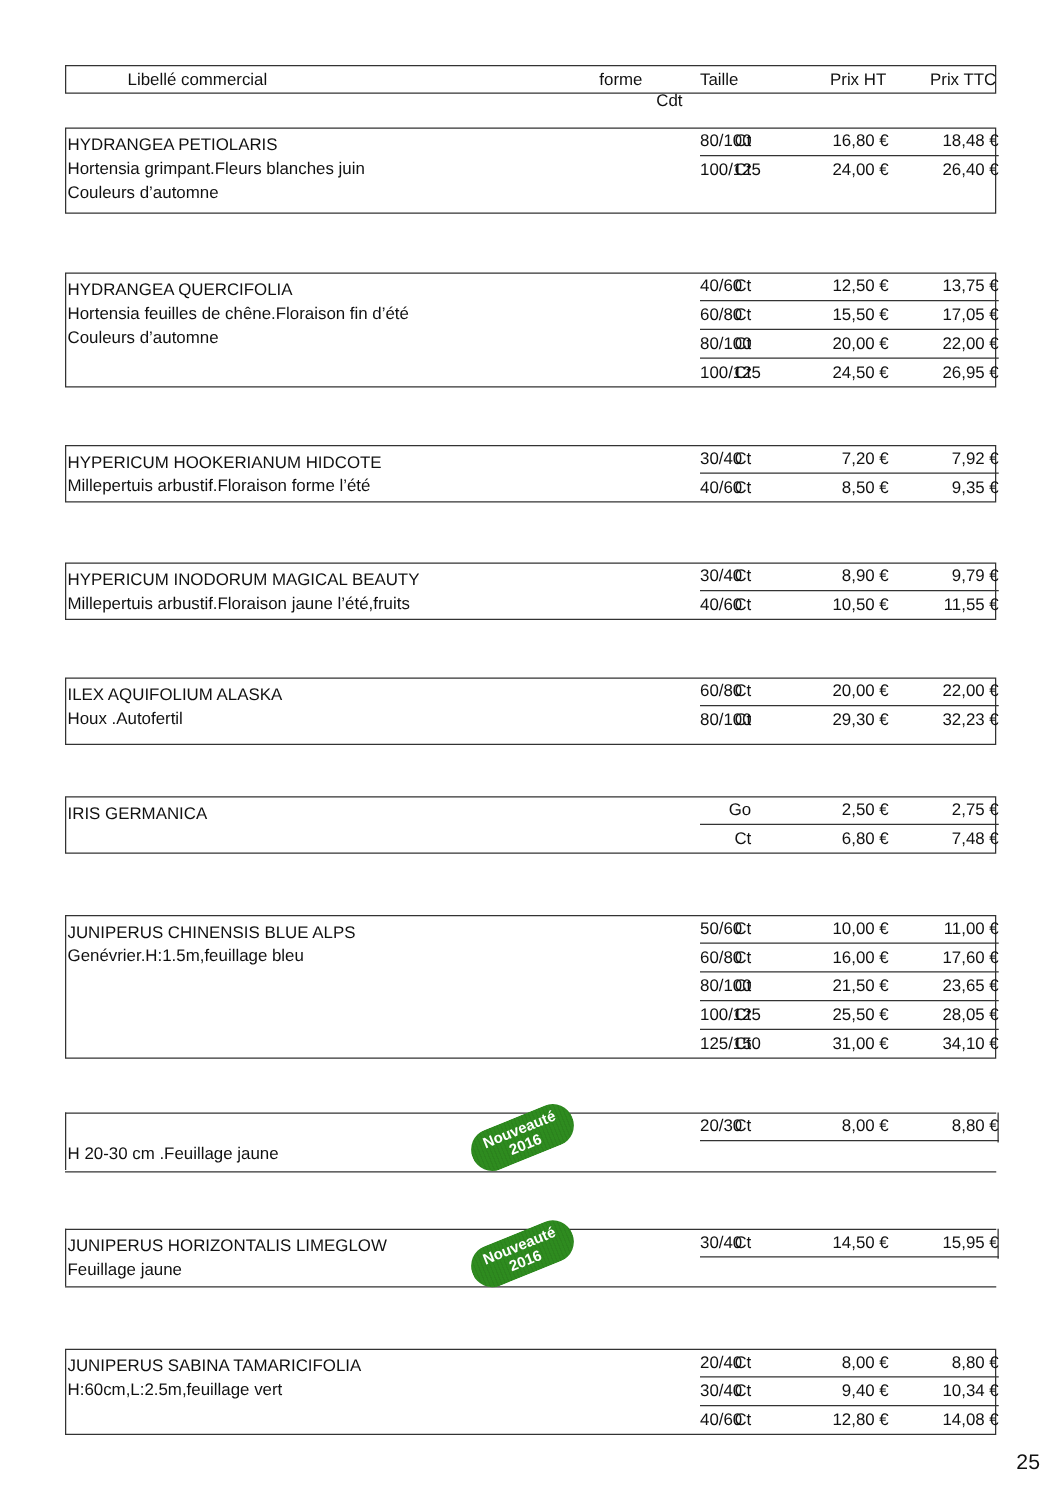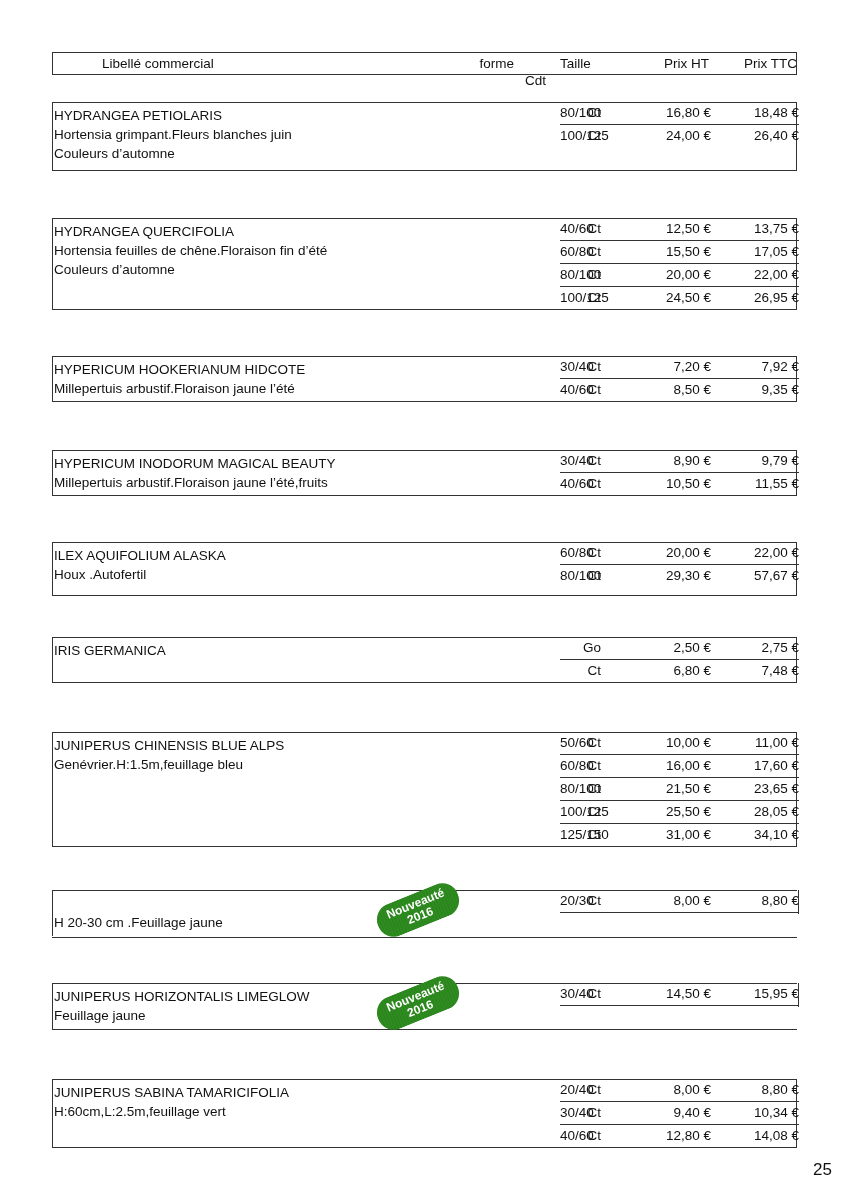--- a/index.html
+++ b/index.html
@@ -90,21 +90,21 @@
       </div>
       <div class="row" style="top: 68px;">
         <span class="cdt">Ct</span>
         <span class="taille">100/125</span>
         <span class="ht">24,50 €</span>
         <span class="ttc">26,95 €</span>
       </div>
     </div>
     <div class="product" style="top: 356px; height: 46px;">
       <span class="name">HYPERICUM HOOKERIANUM HIDCOTE</span>
-      <span class="desc">Millepertuis arbustif.Floraison jaune l’été</span>
+      <span class="desc">Millepertuis arbustif.Floraison forme l’été</span>
       <div class="row" style="top: -1px;">
         <span class="cdt">Ct</span>
         <span class="taille">30/40</span>
         <span class="ht">7,20 €</span>
         <span class="ttc">7,92 €</span>
         <div class="uline"></div>
       </div>
       <div class="row" style="top: 22px;">
         <span class="cdt">Ct</span>
         <span class="taille">40/60</span>
@@ -136,21 +136,21 @@
         <span class="cdt">Ct</span>
         <span class="taille">60/80</span>
         <span class="ht">20,00 €</span>
         <span class="ttc">22,00 €</span>
         <div class="uline"></div>
       </div>
       <div class="row" style="top: 22px;">
         <span class="cdt">Ct</span>
         <span class="taille">80/100</span>
         <span class="ht">29,30 €</span>
-        <span class="ttc">57,67 €</span>
+        <span class="ttc">32,23 €</span>
       </div>
     </div>
     <div class="product" style="top: 637px; height: 46px;">
       <span class="name">IRIS GERMANICA</span>
       <span class="desc"></span>
       <div class="row" style="top: -1px;">
         <span class="cdt">Go</span>
         <span class="taille"></span>
         <span class="ht">2,50 €</span>
         <span class="ttc">2,75 €</span>

